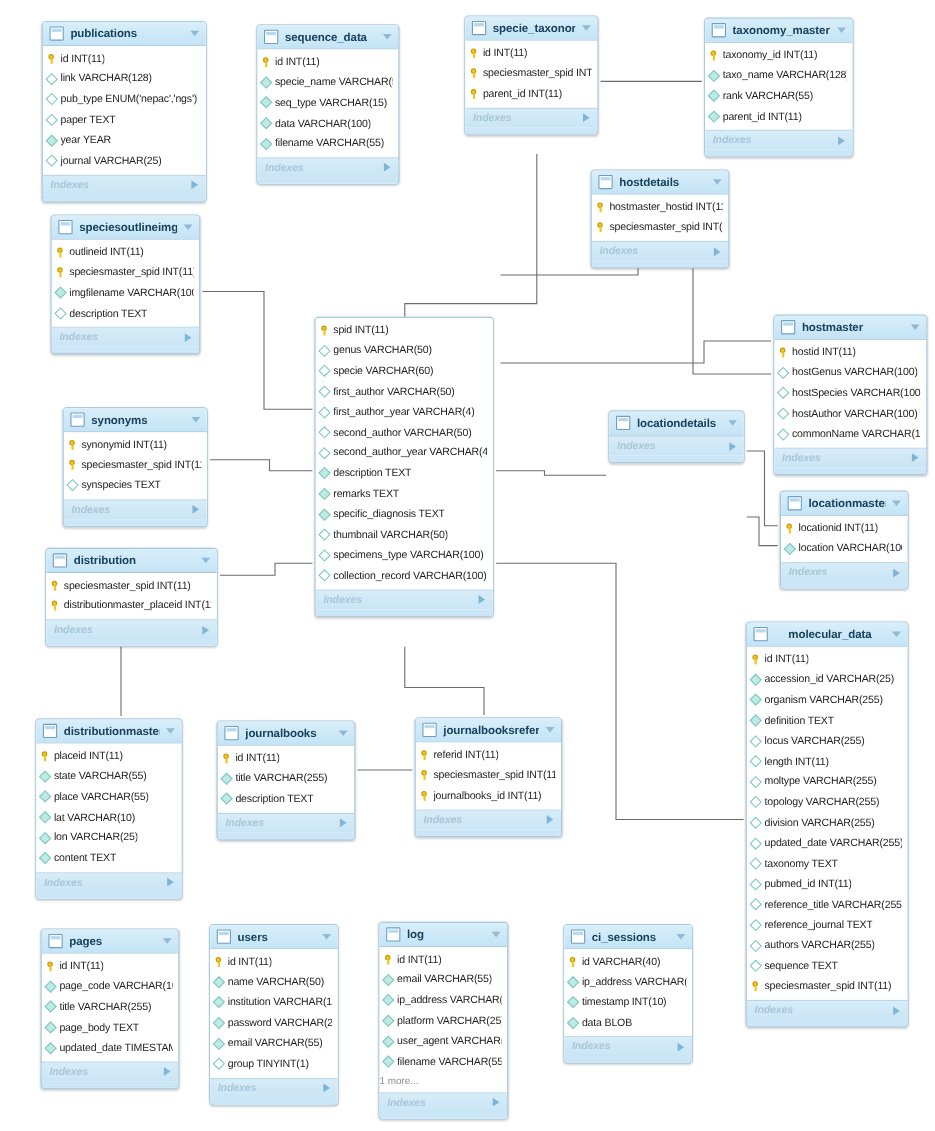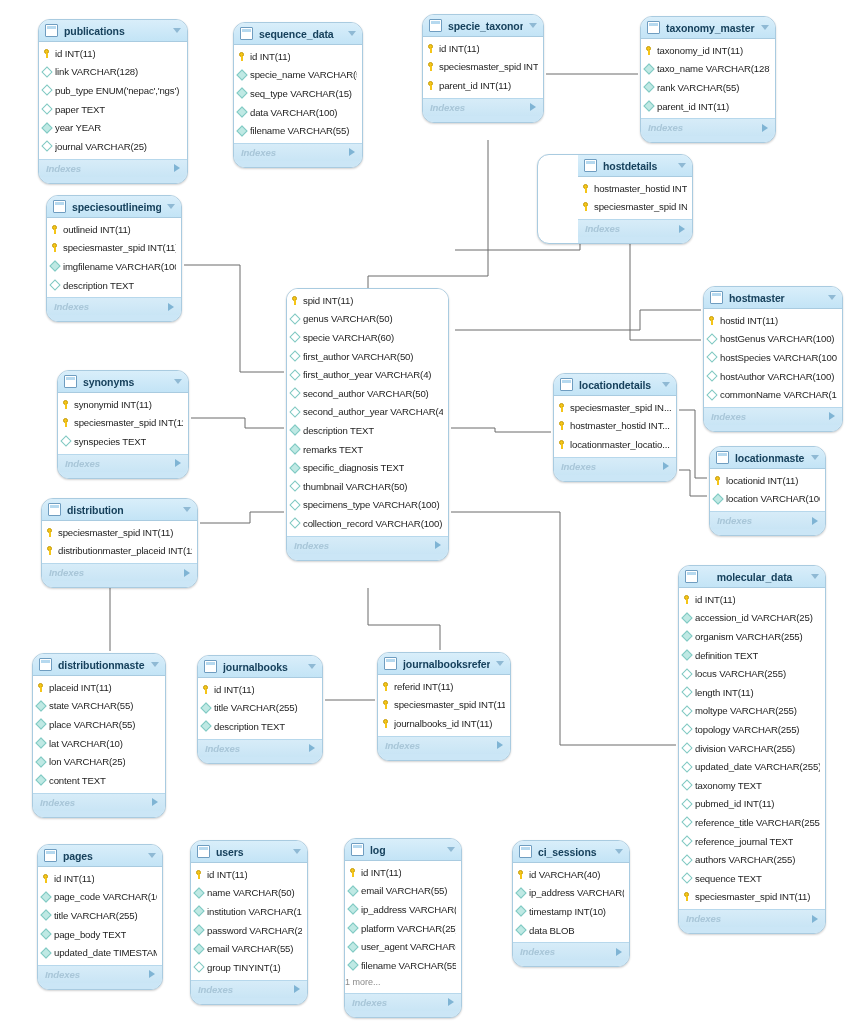--- a/index.html
+++ b/index.html
@@ -27,21 +27,21 @@
     width: 850px;
     height: 1028px;
     pointer-events: none;
     z-index: 1;
   }
   .table-box {
     position: absolute;
     z-index: 5;
     background: #ffffff;
     border: 1px solid #a9cbe0;
-    border-radius: 12px;
+    border-radius: 4px;
     box-shadow: 0 1px 2px rgba(0,0,0,0.18);
     box-sizing: border-box;
     overflow: hidden;
   }
   .tbl-header {
     display: flex;
     align-items: center;
     gap: 6px;
     height: 21px;
     padding: 0 6px;
@@ -314,21 +314,21 @@
             <span class="dia-icon filled"></span>
             <span class="fld-name">parent_id INT(11)</span>
           </div>
         </div>
         <div class="tbl-indexes">
           <span class="idx-label">Indexes</span>
           <span class="idx-arrow"></span>
         </div>
         <div class="tbl-footer"></div>
       </div>
-      <div class="table-box" style="left: 537px; top: 154px; width: 156px; padding-left: 40px;">
+      <div class="table-box" style="left: 537px; top: 154px; width: 126px;">
         <div class="tbl-header">
           <span class="tbl-icon"></span>
           <span class="tbl-title">hostdetails</span>
           <span class="tbl-caret"></span>
         </div>
         <div class="tbl-fields">
           <div class="fld">
             <span class="key-icon"></span>
             <span class="fld-name">hostmaster_hostid INT(11)</span>
           </div>
@@ -466,34 +466,20 @@
           <span class="idx-label">Indexes</span>
           <span class="idx-arrow"></span>
         </div>
         <div class="tbl-footer"></div>
       </div>
       <div class="table-box" style="left: 553px; top: 373px; width: 124px;">
         <div class="tbl-header">
           <span class="tbl-icon"></span>
           <span class="tbl-title">locationdetails</span>
           <span class="tbl-caret"></span>
-        </div>
-        <div class="tbl-fields">
-          <div class="fld">
-            <span class="key-icon"></span>
-            <span class="fld-name">speciesmaster_spid IN...</span>
-          </div>
-          <div class="fld">
-            <span class="key-icon"></span>
-            <span class="fld-name">hostmaster_hostid INT...</span>
-          </div>
-          <div class="fld">
-            <span class="key-icon"></span>
-            <span class="fld-name">locationmaster_locatio...</span>
-          </div>
         </div>
         <div class="tbl-indexes">
           <span class="idx-label">Indexes</span>
           <span class="idx-arrow"></span>
         </div>
         <div class="tbl-footer"></div>
       </div>
       <div class="table-box" style="left: 709px; top: 446px; width: 117px;">
         <div class="tbl-header">
           <span class="tbl-icon"></span>

